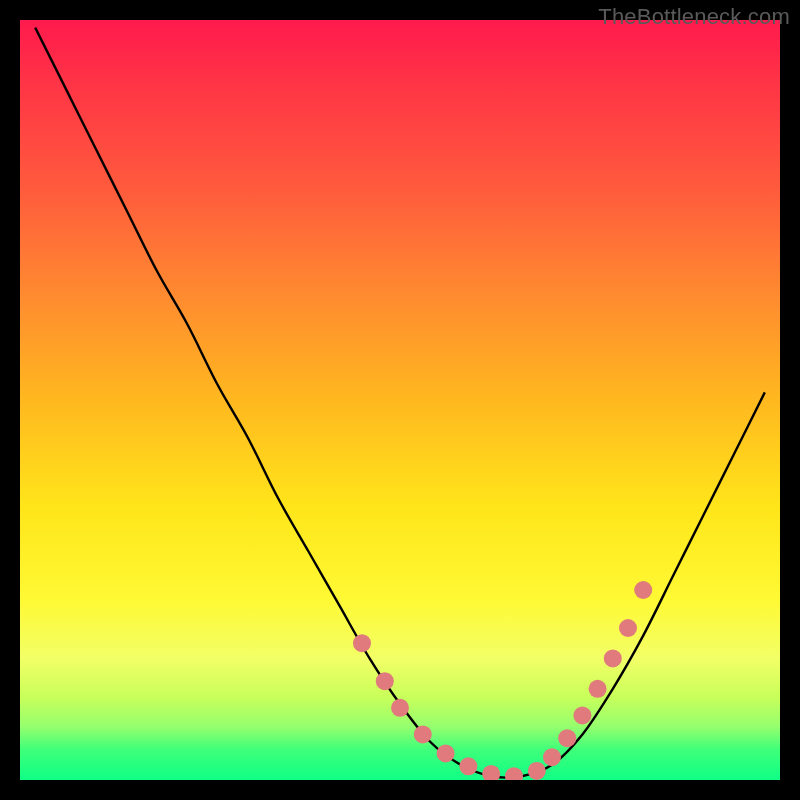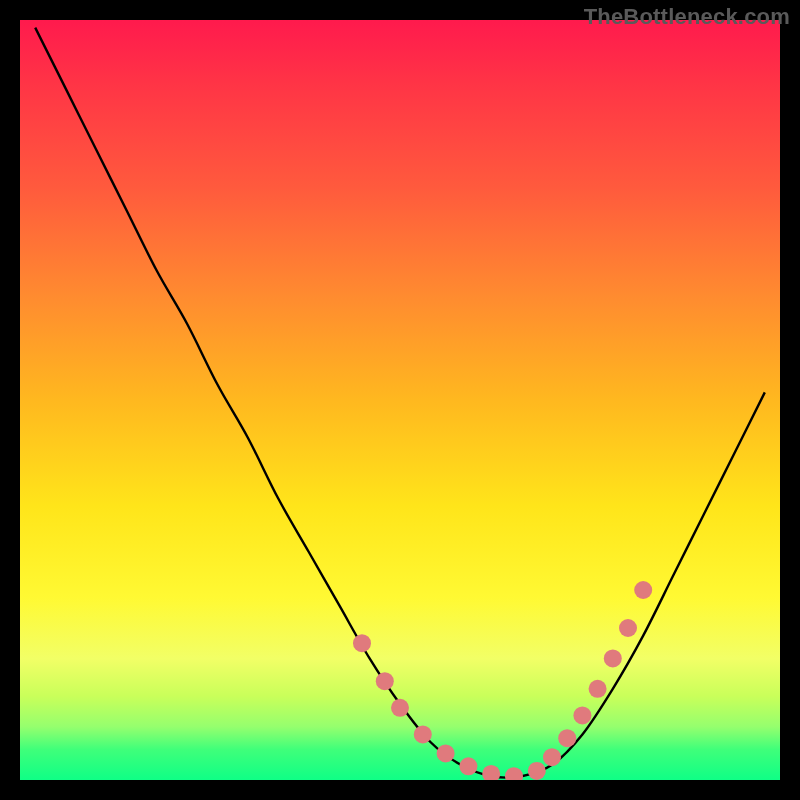--- a/index.html
+++ b/index.html
@@ -45,21 +45,21 @@
       #3fff7a 96%,
       #0fff86 100%);
   }
   .watermark {
     position: absolute;
     top: 4px;
     right: 10px;
     color: #5a5a5a;
     font-size: 22px;
     letter-spacing: .2px;
-    font-weight: 700;
+    font-weight: 400;
     z-index: 50;
     user-select: none;
   }
   svg.curve {
     position: absolute;
     left: 0; top: 0;
     width: 760px;
     height: 760px;
     z-index: 10;
   }

